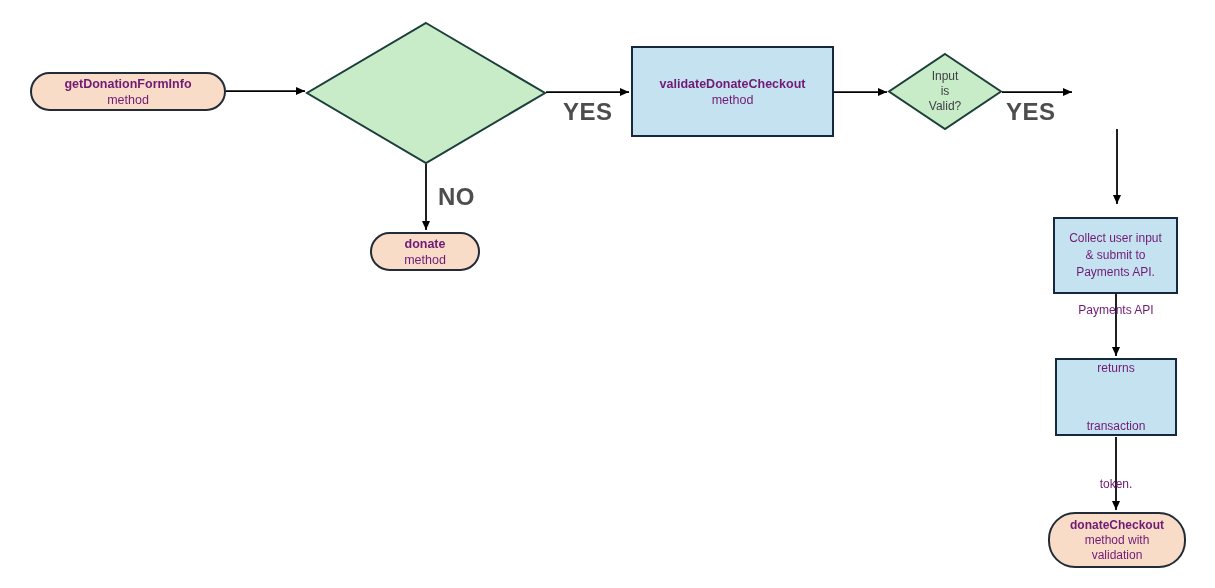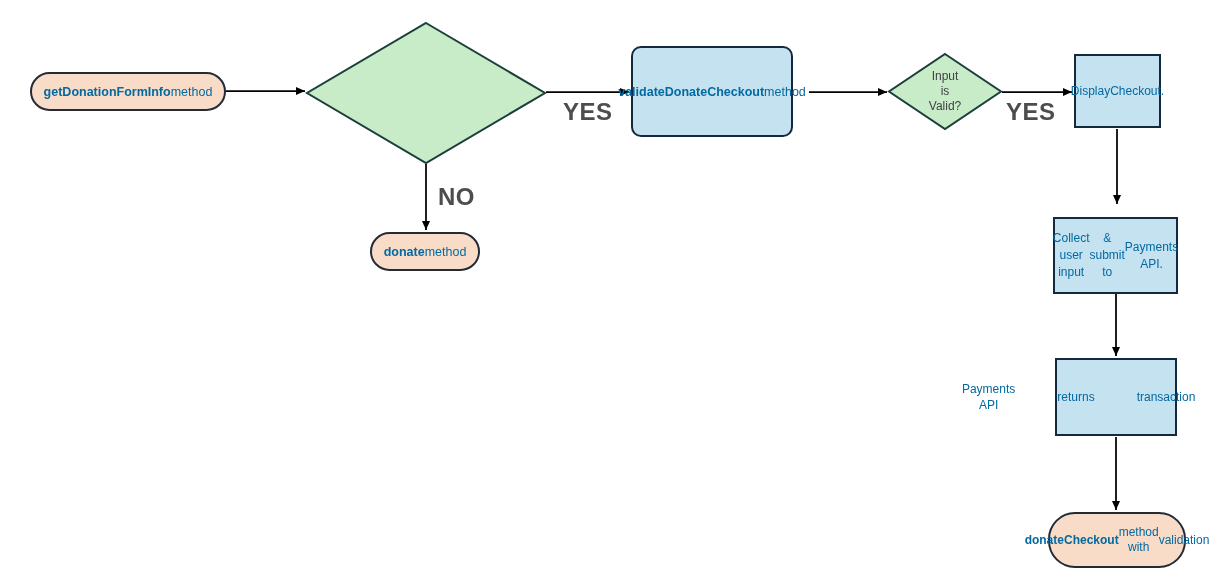--- a/index.html
+++ b/index.html
@@ -2,38 +2,38 @@
 <html><head>
 <meta charset="utf-8">
 <style>
   html,body { margin:0; padding:0; background:#ffffff; }
   .canvas {
     position:relative; width:1215px; height:588px; background:#ffffff;
     font-family:"Liberation Sans", sans-serif; overflow:hidden;
   }
   .layer { position:absolute; left:0; top:0; }
   .node {
-    position:absolute; display:flex; flex-direction:row;
+    position:absolute; display:flex; flex-direction:column;
     align-items:center; justify-content:center; text-align:center;
-    color:#0369a1; box-sizing:border-box;
+    color:#701a75; box-sizing:border-box;
   }
   .stadium { background:#f9dcc8; border:2px solid #222b36; }
   .process { background:#c5e2f0; border:2px solid #14293d; }
   .dtext {
     position:absolute; text-align:center; color:#3f3f46;
     display:flex; flex-direction:column; align-items:center; justify-content:center;
   }
   .ln { display:block; }
   .b { font-weight:bold; }
   .edge-label {
     position:absolute; color:#4d4d4d; font-size:24px; letter-spacing:0.5px;font-weight:bold;
   }
   
   #n-getinfo   { left:30px;  top:72px;  width:196px; height:39px; border-radius:20px; font-size:12.5px; line-height:16px; }
-  #n-validate  { left:631px; top:46px;  width:162px; height:91px; font-size:12.5px; line-height:16px;border-radius:10px; }
+  #n-validate  { left:631px; top:46px;  width:203px; height:91px; font-size:12.5px; line-height:16px; }
   #n-donate    { left:370px; top:232px; width:110px; height:39px; border-radius:20px; font-size:12.5px; line-height:16px; }
   #n-display   { left:1074px; top:54px; width:87px;  height:74px; font-size:12px; line-height:17px; }
   #n-collect   { left:1053px; top:217px; width:125px; height:77px; font-size:12px; line-height:17px; }
   #n-payments  { left:1055px; top:358px; width:122px; height:78px; font-size:12px; line-height:16px;gap:42px; }
   #n-donateck  { left:1048px; top:512px; width:138px; height:56px; border-radius:27px; font-size:12px; line-height:15px; }
   #t-gateway   { left:326px; top:59px;  width:200px; height:66px; font-size:11.5px; line-height:16px; }
   #t-valid     { left:905px; top:68px;  width:80px;  height:47px; font-size:12px;  line-height:15px; }
   #lbl-yes1    { left:563px;  top:98px;  }
   #lbl-no      { left:438px;  top:183px; }
   #lbl-yes2    { left:1006px; top:98px;  }
@@ -71,24 +71,20 @@
   <div id="n-validate" class="node process">
     <span class="ln b">validateDonateCheckout</span>
     <span class="ln">method</span>
   </div>
 
   <div id="n-donate" class="node stadium">
     <span class="ln b">donate</span>
     <span class="ln">method</span>
   </div>
 
-  <div id="n-display" class="node process">
-    <span class="ln">Display</span>
-    <span class="ln">Checkout.</span>
-  </div>
 
   <div id="n-collect" class="node process">
     <span class="ln">Collect user input</span>
     <span class="ln">&amp; submit to</span>
     <span class="ln">Payments API.</span>
   </div>
 
   <div id="n-payments" class="node process">
     <span class="ln">Payments API</span>
     <span class="ln">returns</span>

